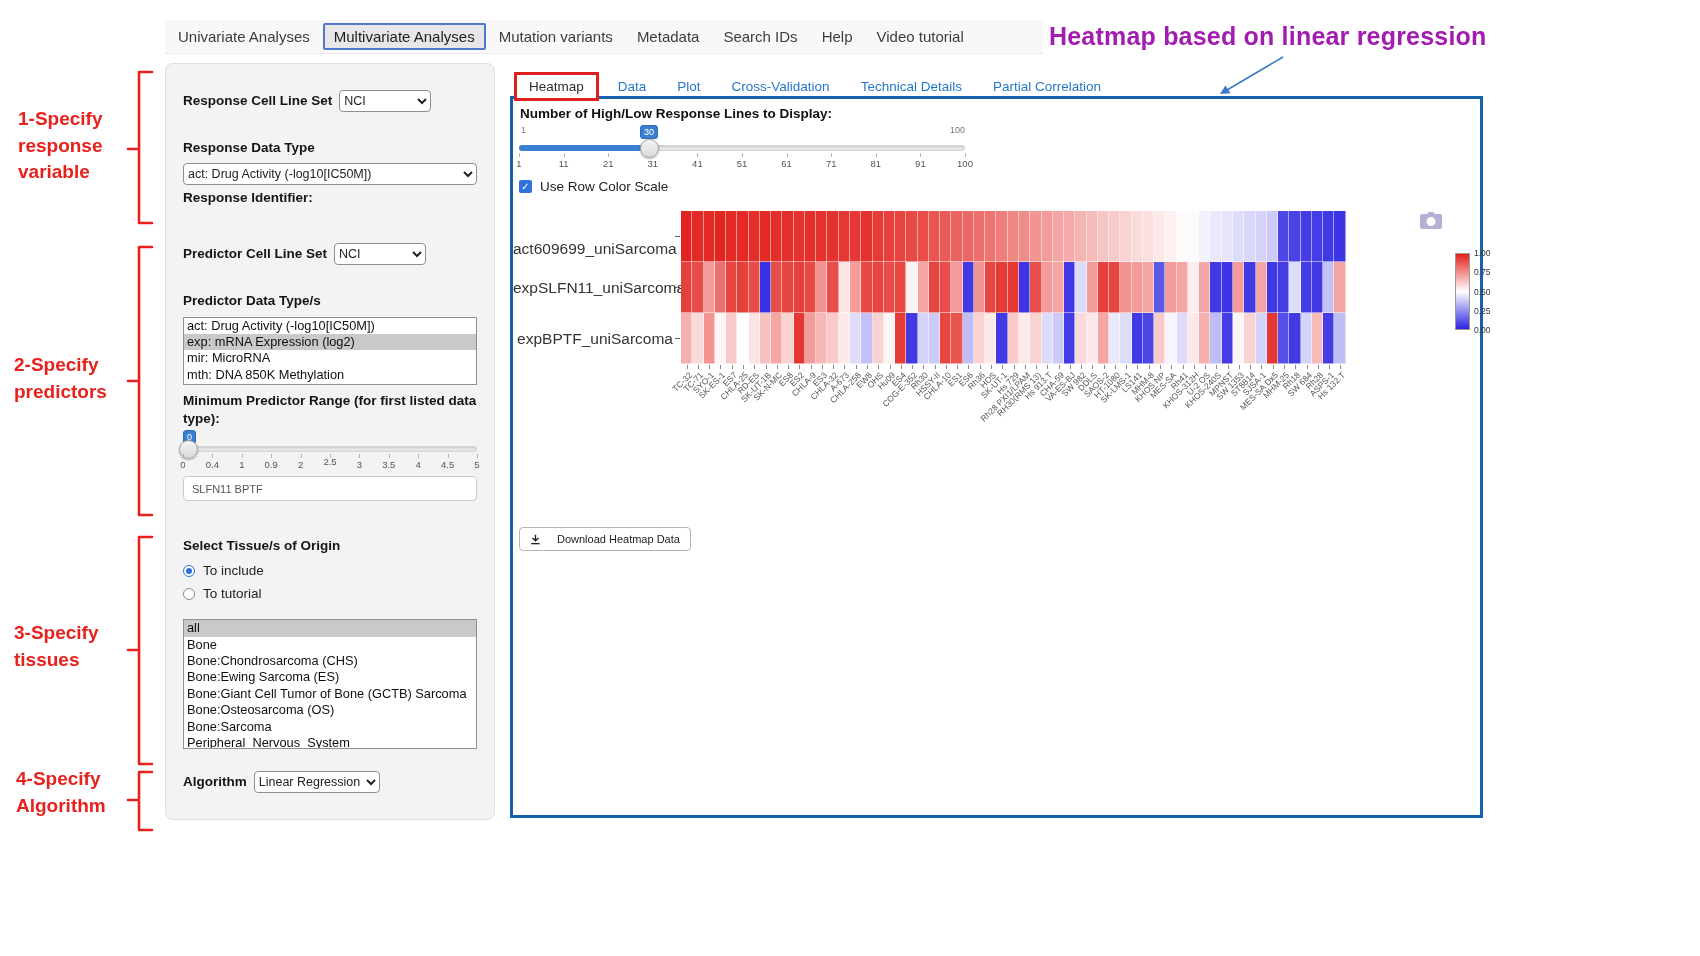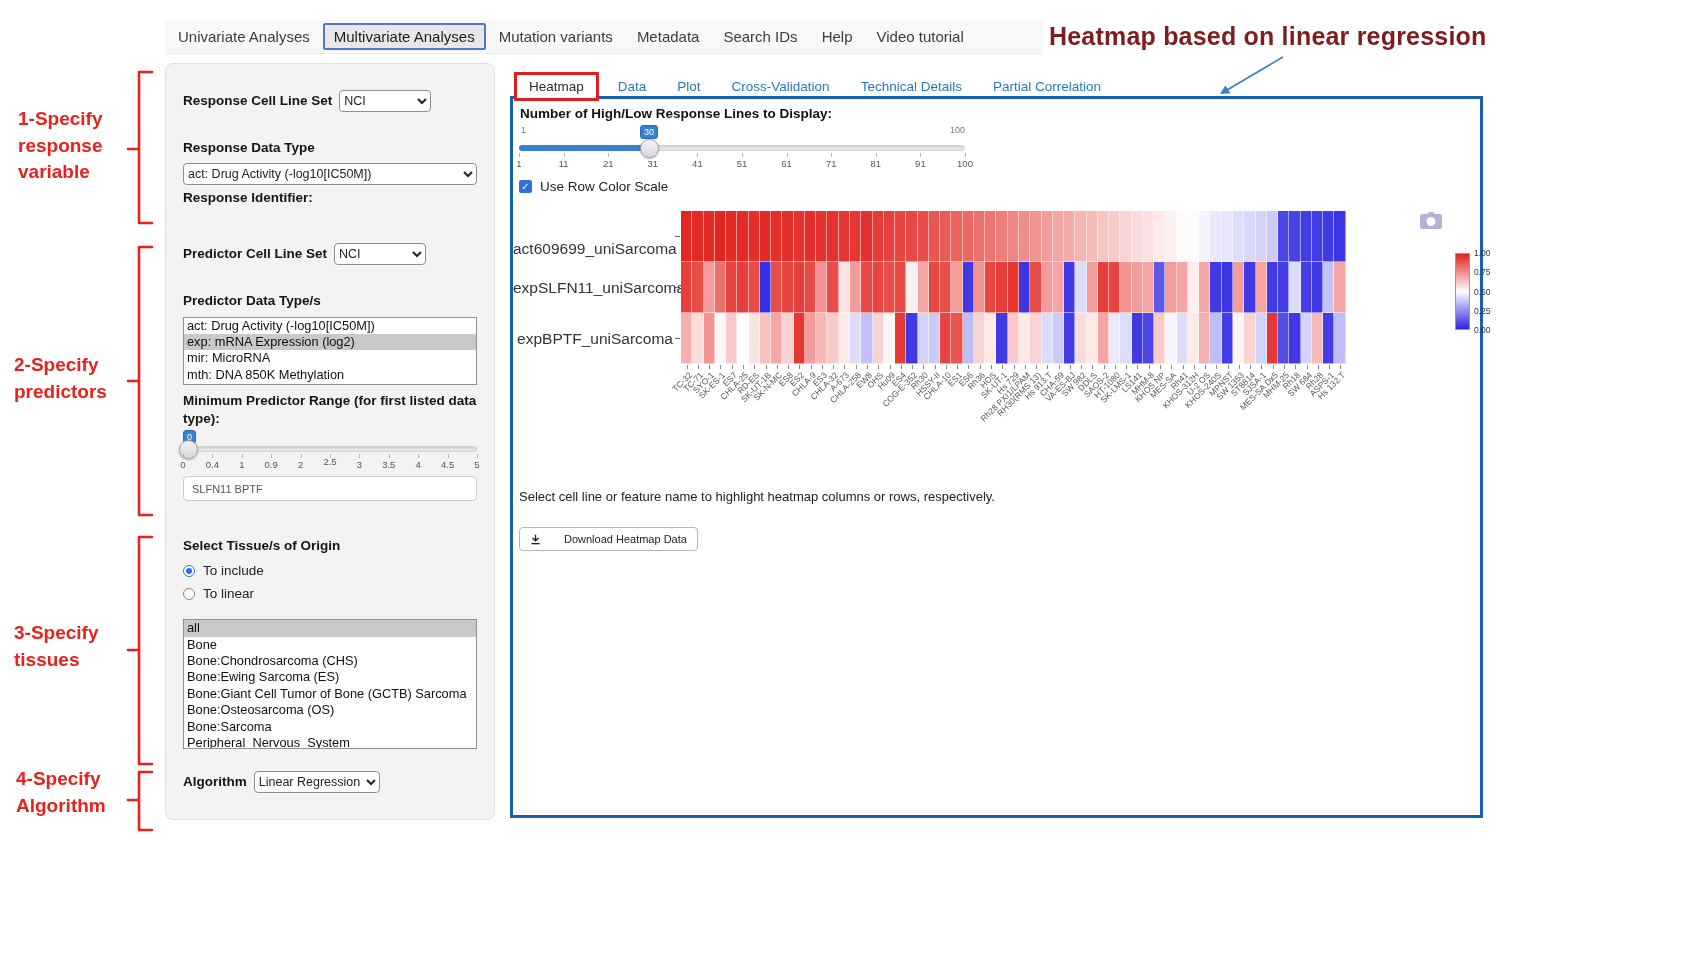--- a/index.html
+++ b/index.html
@@ -5,21 +5,21 @@
   html,body{margin:0;padding:0;}
   body{width:1700px;height:956px;position:relative;background:#fff;overflow:hidden;
        font-family:"Liberation Sans",sans-serif;-webkit-font-smoothing:antialiased;}
 
   
   .nav{position:absolute;left:165px;top:20px;width:878px;height:34px;background:#f8f8f8;
        border-bottom:1px solid #ececec;display:flex;align-items:center;gap:2px;padding:0 2px;box-sizing:border-box;}
   .nav-item{font-size:15px;color:#3d3d3d;padding:5px 11px;white-space:nowrap;}
   .nav-item.active{background:#e7e7e7;border:2px solid #4f79cc;border-radius:2px;padding:3px 9px;color:#1d1d1d;}
 
-  .heading{position:absolute;left:1049px;top:22px;font-size:25px;font-weight:bold;color:#7f1d1d;letter-spacing:.2px;}
+  .heading{position:absolute;left:1049px;top:22px;font-size:25px;font-weight:bold;color:#a21caf;letter-spacing:.2px;}
 
   
   .step{position:absolute;color:#e8211c;font-size:19px;font-weight:bold;line-height:1.4;}
   .step span{display:block;}
   .anno-layer{position:absolute;left:0;top:0;width:1700px;height:956px;pointer-events:none;z-index:6;}
 
   
   .form-panel{position:absolute;left:165px;top:63px;width:330px;height:757px;background:#f3f3f3;
        border:1px solid #e0e0e0;border-radius:8px;box-sizing:border-box;padding:22px 17px 0;}
   .flabel{font-size:13.5px;font-weight:bold;color:#141414;line-height:1.35;}
@@ -68,21 +68,21 @@
   .hm-cell{flex:1;box-shadow:inset -1px 0 0 rgba(255,255,255,.5), inset 0 -1px 0 rgba(255,255,255,.5);}
   .hm-coltick{position:absolute;width:1px;height:4px;background:#888;}
   .hm-collabel{position:absolute;width:120px;text-align:right;font-size:8.5px;color:#555;white-space:nowrap;
        transform-origin:100% 0;transform:rotate(-45deg);}
   .legend-bar{position:absolute;left:942px;top:154px;width:15px;height:77px;
        background:linear-gradient(to bottom,#e2211c 0%,#ffffff 50%,#2b23e1 100%);border:1px solid #999;box-sizing:border-box;}
   .legend-tick{position:absolute;left:961px;font-size:8.5px;color:#333;line-height:9px;}
   .camera{position:absolute;left:906px;top:112px;width:24px;height:20px;}
 
   .hint{position:absolute;left:6px;top:390px;font-size:13px;color:#222;}
-  .dl-btn{position:absolute;left:6px;top:428px;height:24px;display:flex;align-items:center;gap:23px;padding:0 10px;
+  .dl-btn{position:absolute;left:6px;top:428px;height:24px;display:flex;align-items:center;gap:16px;padding:0 10px;
        background:#fff;border:1px solid #b5b5b5;border-radius:4px;font-size:11px;color:#222;box-sizing:border-box;}
 </style>
 </head>
 <body>
 
 <div class="nav">
   <div style="display:flex;align-items:center;gap:2px;">
       <div class="nav-item">Univariate Analyses</div>
       <div class="nav-item active">Multivariate Analyses</div>
       <div class="nav-item">Mutation variants</div>
@@ -187,21 +187,21 @@
   <input class="text-input" style="" value="SLFN11 BPTF">
 
   <div class="flabel" style="margin-top:36px;">Select Tissue/s of Origin</div>
   <div>
       <div class="radio-row">
         <span class="radio on"></span>
         <span>To include</span>
       </div>
       <div class="radio-row">
         <span class="radio"></span>
-        <span>To linear</span>
+        <span>To tutorial</span>
       </div>
     </div>
 
   <div class="listbox" style="height:128px;margin-top:18px;">
       <div class="opt sel">all</div>
       <div class="opt">Bone</div>
       <div class="opt">Bone:Chondrosarcoma (CHS)</div>
       <div class="opt">Bone:Ewing Sarcoma (ES)</div>
       <div class="opt">Bone:Giant Cell Tumor of Bone (GCTB) Sarcoma</div>
       <div class="opt">Bone:Osteosarcoma (OS)</div>
@@ -585,21 +585,20 @@
       <div class="legend-tick" style="top: 207.75px;">0.25</div>
       <div class="legend-tick" style="top: 227px;">0.00</div>
     </div>
 
   <div class="camera">
     <svg width="24" height="20" viewBox="0 0 24 20">
       <path fill="#b4b1d6" fill-rule="evenodd" d="M8 3 L10 1 h4 l2 2 h5 a2 2 0 0 1 2 2 v11 a2 2 0 0 1 -2 2 H3 a2 2 0 0 1 -2 -2 V5 a2 2 0 0 1 2 -2 Z M12 6 a4.5 4.5 0 1 0 0 9 a4.5 4.5 0 1 0 0 -9 Z"></path>
     </svg>
   </div>
 
-  <div class="hint">Select cell line or feature name to highlight heatmap columns or rows, respectively.</div>
 
   <div class="dl-btn">
     <span style="display:inline-flex;">
       <svg width="11" height="11" viewBox="0 0 16 16">
           <path fill="#222" d="M7 1h2v6.6l2.6-2.6 1.4 1.4L8 11.4 3 6.4 4.4 5 7 7.6z"></path>
           <path fill="#222" d="M2 13h12v2H2z"></path>
         </svg>
     </span>
     <span>Download Heatmap Data</span>
   </div>

